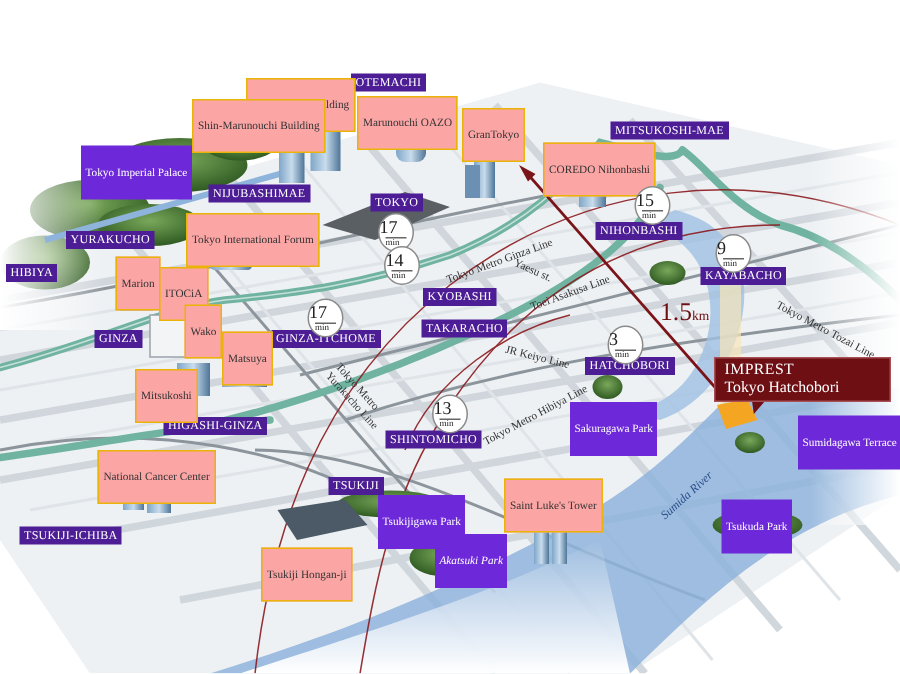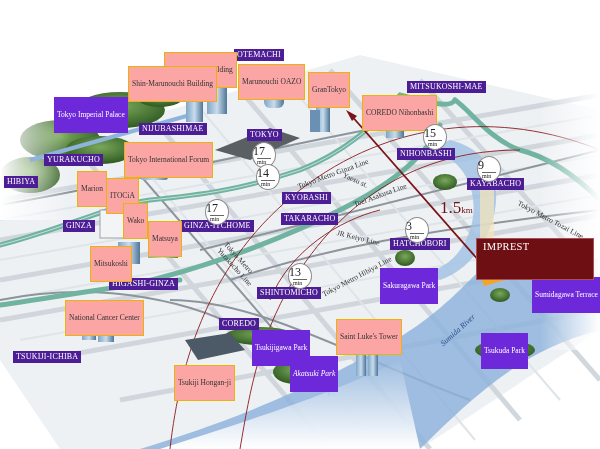--- a/index.html
+++ b/index.html
@@ -7,21 +7,21 @@
   svg.base { position:absolute; left:0; top:0; }
   .lbl { position:absolute; white-space:nowrap; font-size:8px; line-height:10px; padding:0 3px; }
   .station { background:#4c1d95; color:#ffffff; font-size:8px; letter-spacing:0.2px; padding:1px 3px; }
   .bldg { background:#fca5a5; color:#333333; border:1px solid #eab308; font-size:7.5px; padding:12px 3px; }
   .park { background:#6d28d9; color:#ffffff; font-size:7.5px; padding:13px 3px; }
   .line-lbl { color:#333333; font-size:7.5px; background:transparent; padding:0; transform-origin:left center; }
   .river-lbl { color:#2b4f8a; font-style:italic; font-size:8px; background:transparent; padding:0; transform-origin:left center; }
   .time { position:absolute; width:22px; height:24px; border-radius:50%; background:#ffffff; border:1px solid #8a8a8a; text-align:left; color:#222; }
   .time .n { display:block; font-size:12px; line-height:13px; margin-top:2px; }
   .time .u { display:block; font-size:6px; line-height:6px; border-top:1px solid #666; margin:0 4px; }
-  .dest { position:absolute; left:476px; top:238px; width:118px; height:42px; background:#6e0f13; border:1px solid #a85055; color:#ffffff; padding:2px 6px; box-sizing:border-box; }
+  .dest { position:absolute; left:476px; top:238px; width:118px; height:30px; background:#6e0f13; border:1px solid #a85055; color:#ffffff; padding:2px 6px; box-sizing:border-box; }
   .dest .t1 { display:block; font-size:10.5px; line-height:12px; letter-spacing:0.3px; }
   .dest .t2 { display:block; font-size:10.5px; line-height:12px; }
   .dest-tail { position:absolute; left:500px; top:268px; width:0; height:0; border-left:4px solid transparent; border-right:4px solid transparent; border-top:8px solid #6e0f13; transform:skewX(-20deg); }
   .dist { position:absolute; left:440px; top:198px; color:#6e0f13; font-size:17px; }
   .dist small { font-size:9px; }
 </style>
 </head>
 <body>
 
 <div id="map">
@@ -161,21 +161,21 @@
   <div class="lbl station" style="left:44px;top:154px;">YURAKUCHO</div>
   <div class="lbl station" style="left:4px;top:176px;">HIBIYA</div>
   <div class="lbl station" style="left:467px;top:178px;">KAYABACHO</div>
   <div class="lbl station" style="left:250px;top:192px;margin-left:32px;">KYOBASHI</div>
   <div class="lbl station" style="left:281px;top:213px;">TAKARACHO</div>
   <div class="lbl station" style="left:63px;top:220px;">GINZA</div>
   <div class="lbl station" style="left:181px;top:220px;">GINZA-ITCHOME</div>
   <div class="lbl station" style="left:390px;top:238px;">HATCHOBORI</div>
   <div class="lbl station" style="left:109px;top:278px;">HIGASHI-GINZA</div>
   <div class="lbl station" style="left:257px;top:287px;">SHINTOMICHO</div>
-  <div class="lbl station" style="left:219px;top:318px;">COREDO</div>
+  <div class="lbl station" style="left:219px;top:318px;">TSUKIJI</div>
   <div class="lbl station" style="left:13px;top:351px;">TSUKIJI-ICHIBA</div>
 
   <div class="lbl bldg" style="left:164px;top:52px;">Marunouchi Building</div>
   <div class="lbl bldg" style="left:128px;top:66px;">Shin-Marunouchi Building</div>
   <div class="lbl bldg" style="left:238px;top:64px;">Marunouchi OAZO</div>
   <div class="lbl bldg" style="left:308px;top:72px;">GranTokyo</div>
   <div class="lbl bldg" style="left:362px;top:95px;">COREDO Nihonbashi</div>
   <div class="lbl bldg" style="left:124px;top:142px;">Tokyo International Forum</div>
   <div class="lbl bldg" style="left:106px;top:162px;margin-top:16px;">ITOCiA</div>
   <div class="lbl bldg" style="left:77px;top:171px;">Marion</div>
@@ -229,15 +229,16 @@
     </div>
   <div class="time" style="left:288px;top:263px;">
       <span class="n">13</span>
       <span class="u">min</span>
     </div>
 
   <div class="dist"><span>1.5</span><small>km</small></div>
 
   <div class="dest">
     <span class="t1">IMPREST</span>
+    <span class="t2">Tokyo Hatchobori</span>
   </div>
   <div class="dest-tail"></div>
 </div>
 
 </body></html>

